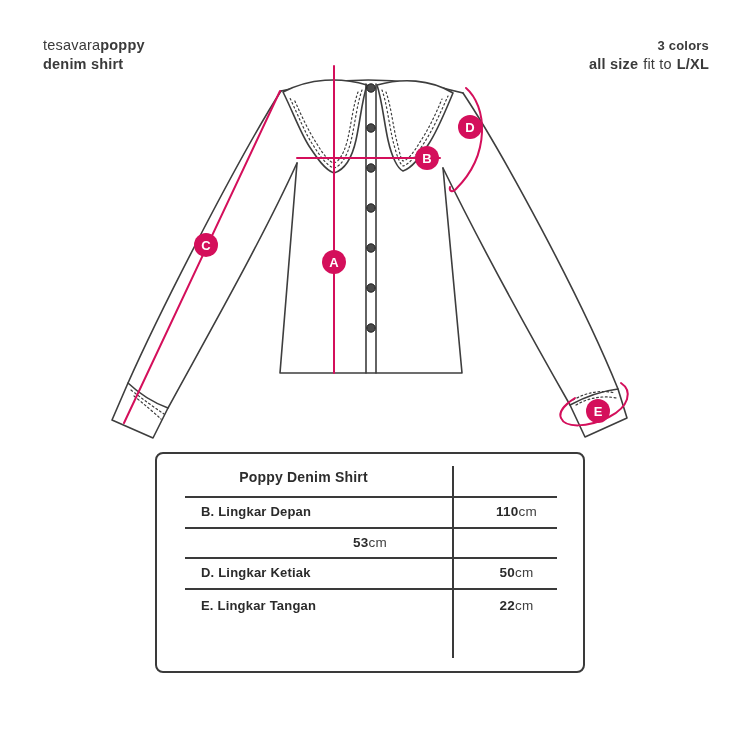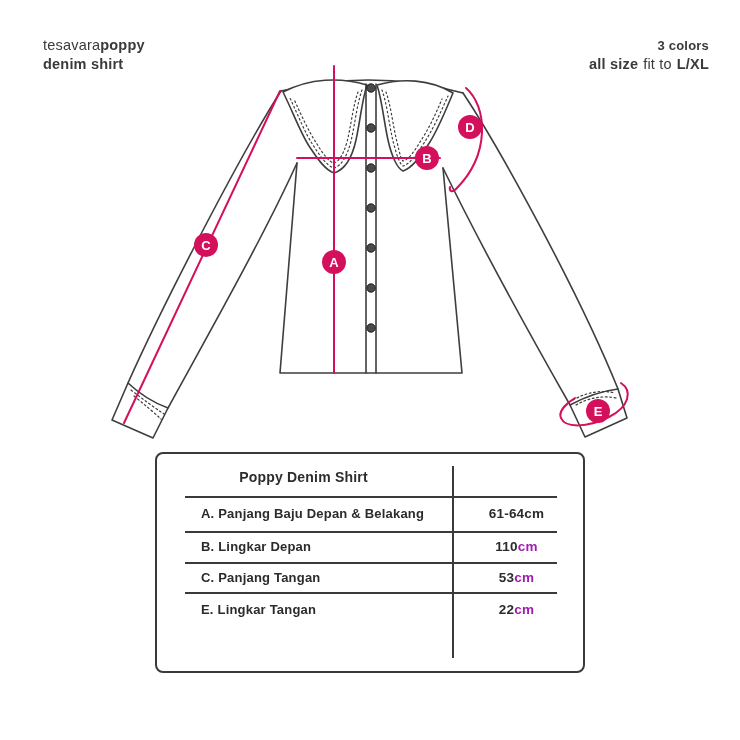--- a/index.html
+++ b/index.html
@@ -29,21 +29,21 @@
   .col-div{position:absolute;left:295px;top:12px;height:192px;width:2px;background:#3a3a3a;}
   .t-head{height:42px;display:flex;align-items:center;}
   .t-title{width:293px;text-align:center;font-weight:700;font-size:14px;padding-top:4px;letter-spacing:.2px;}
   .t-body{position:absolute;top:42px;left:0;right:0;}
   .t-row{position:relative;display:flex;align-items:center;height:31px;}
   .t-row.h35{height:35px;}
   .t-row.h30{height:30px;}
   .sep{position:absolute;top:0;left:28px;right:26px;height:1.5px;background:#3a3a3a;}
   .t-label{width:293px;box-sizing:border-box;padding-left:44px;font-weight:700;font-size:13px;letter-spacing:.2px;color:#2b2b2b;}
   .t-value{flex:1;text-align:center;font-size:13.5px;font-weight:700;color:#2b2b2b;letter-spacing:.2px;}
-  .t-unit{color:#a21caf;font-weight:700;}
+  .t-unit{color:#404040;font-weight:400;}
 </style>
 </head>
 <body>
 
 <div class="page">
 
   <div class="brand">
     <div class="l1">
       <span>tesavara</span>
       <span class="bold">poppy</span>
@@ -116,34 +116,33 @@
   <div class="marker m-c">C</div>
   <div class="marker m-d">D</div>
   <div class="marker m-e">E</div>
 
   <div class="size-table">
     <div class="col-div"></div>
     <div class="t-head">
       <div class="t-title">Poppy Denim Shirt</div>
     </div>
     <div class="t-body">
-      <div class="t-row h35">
-        <div class="sep"></div>
-        <div class="t-label">A. Panjang Baju Depan &amp; Belakang</div>
-        <div class="t-value"><span>61-64cm</span><span class="t-unit"></span></div>
-      </div>
       <div class="t-row">
         <div class="sep"></div>
         <div class="t-label">B. Lingkar Depan</div>
         <div class="t-value"><span>110</span><span class="t-unit">cm</span></div>
       </div>
       <div class="t-row h30">
         <div class="sep"></div>
-        <div class="t-label">C. Panjang Tangan</div>
         <div class="t-value"><span>53</span><span class="t-unit">cm</span></div>
+      </div>
+      <div class="t-row">
+        <div class="sep"></div>
+        <div class="t-label">D. Lingkar Ketiak</div>
+        <div class="t-value"><span>50</span><span class="t-unit">cm</span></div>
       </div>
       <div class="t-row h35">
         <div class="sep"></div>
         <div class="t-label">E. Lingkar Tangan</div>
         <div class="t-value"><span>22</span><span class="t-unit">cm</span></div>
       </div>
     </div>
   </div>
 
 </div>

